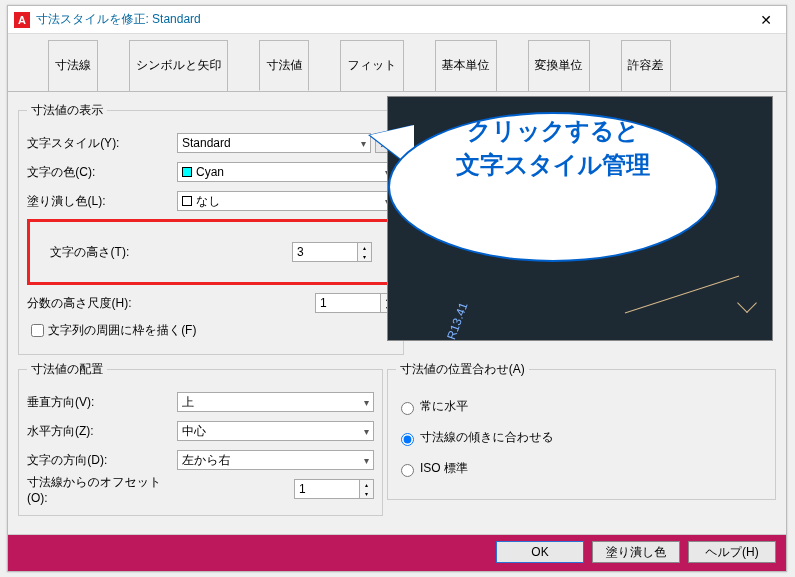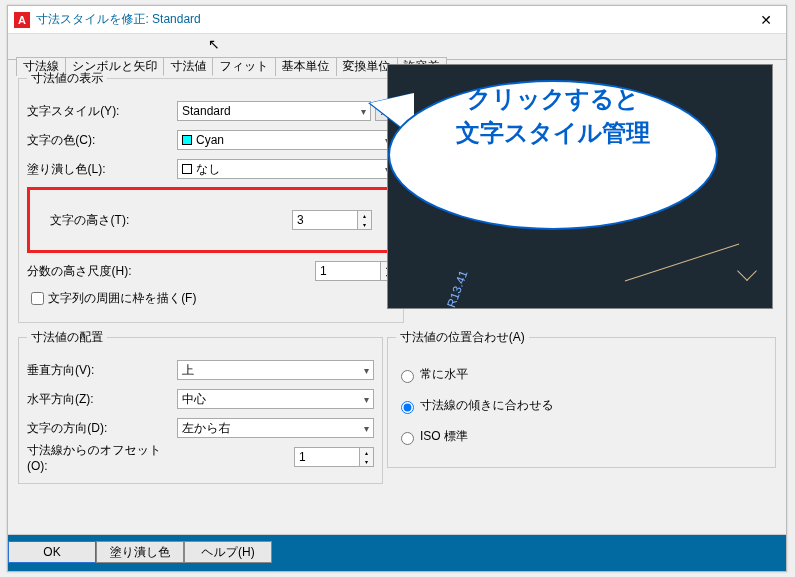--- a/index.html
+++ b/index.html
@@ -48,28 +48,29 @@
     align-items: center;
     justify-content: center;
     font-size: 14px;
   }
   .tabs {
     display: flex;
     padding: 6px 8px 0 8px;
     border-bottom: 1px solid #bbb;
   }
   .tab {
-    padding: 0 6px;
+    padding: 16px 6px;
     border: 1px solid #bbb;
     border-bottom: none;
     background: #f0f0f0;
     margin-right: -1px;
     position: relative;
-    top: 17px;
+    top: 0;
     font-size: 12px;
+    margin-left: 32px;
   }
   .tab.active {
     background: #f0f0f0;
     border-bottom: 1px solid #f0f0f0;
     z-index: 2;
   }
   .content {
     display: flex;
     padding: 4px 10px 0 10px;
     position: relative;
@@ -220,23 +221,23 @@
   }
   .radio-row input { margin-right: 6px; }
   .footer {
     position: absolute;
     bottom: 0;
     right: 0;
     left: 0;
     border-top: 1px solid #ccc;
     padding: 6px 10px 8px 0;
     display: flex;
-    justify-content: flex-start;
-    gap: 0;
-    background: #0369a1;
+    justify-content: flex-end;
+    gap: 8px;
+    background: #be185d;
   }
   .dlg-btn {
     min-width: 88px;
     height: 22px;
     border: 1px solid #888;
     background: #e8e8e8;
     display: flex;
     align-items: center;
     justify-content: center;
     font-size: 12px;

